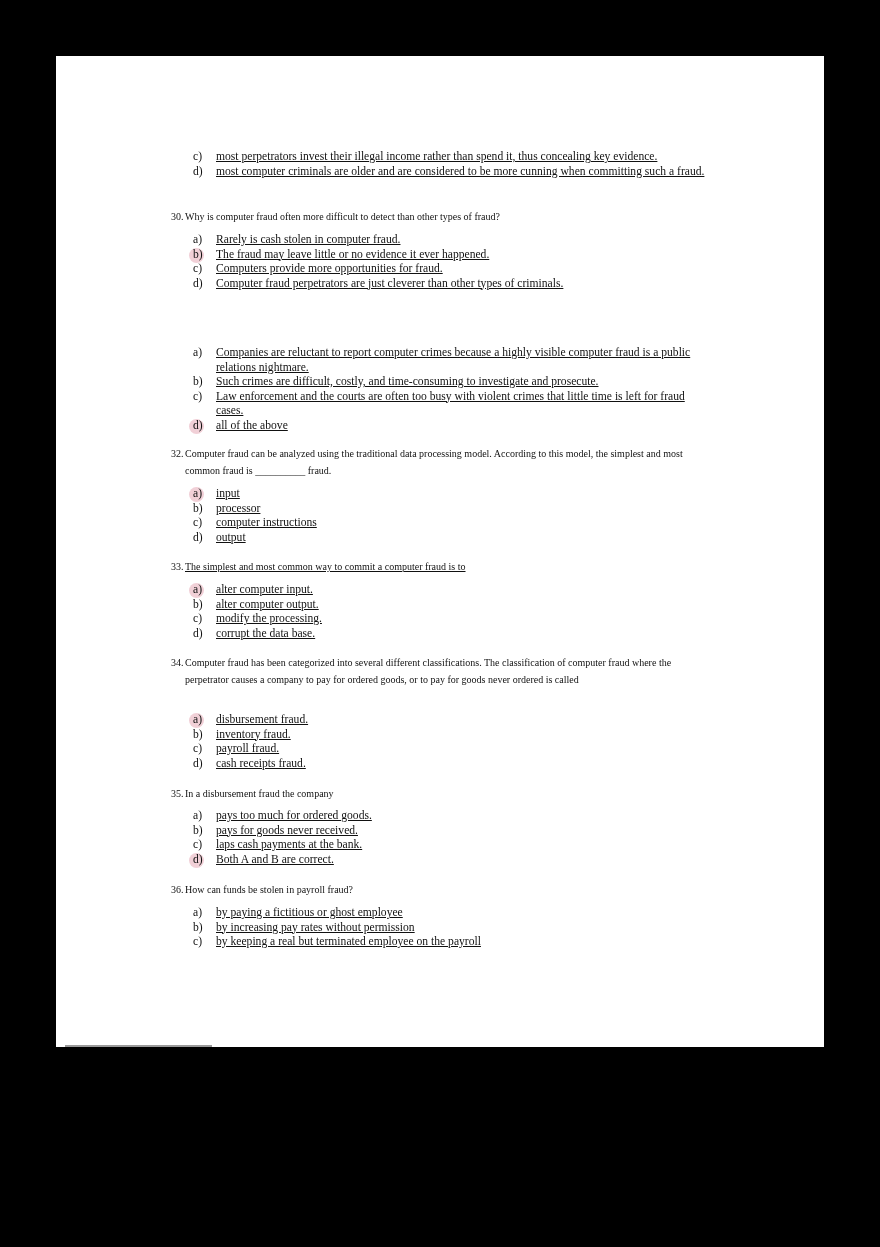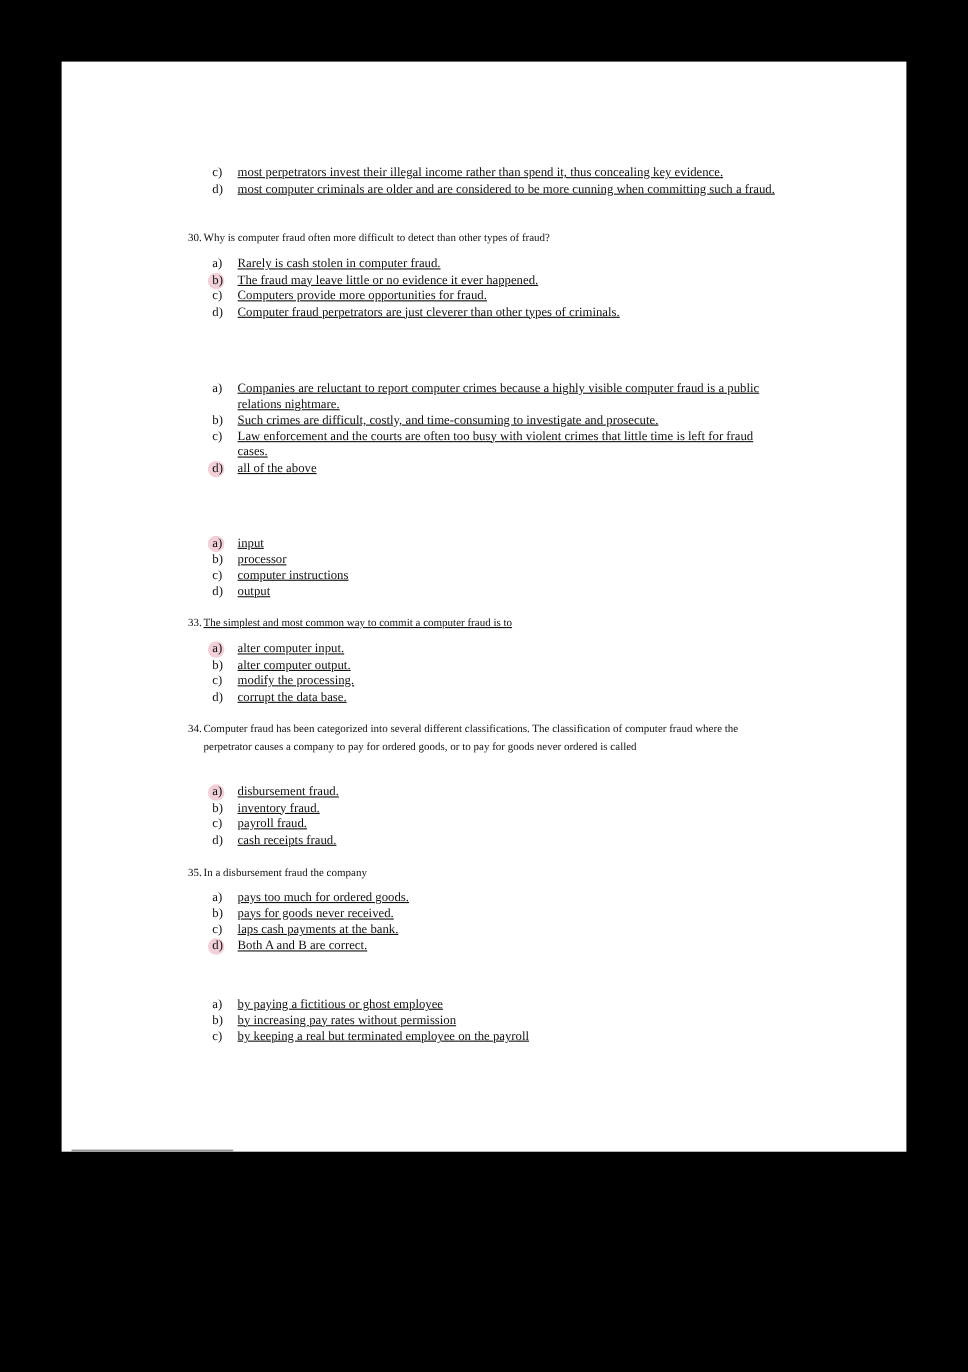--- a/index.html
+++ b/index.html
@@ -103,20 +103,24 @@
     <div class="opt">
         <span class="letter"><span>c)</span></span>
         <span class="otext">Law enforcement and the courts are often too busy with violent crimes that little time is left for fraud cases.</span>
       </div>
     <div class="opt">
         <span class="letter hl"><span>d)</span></span>
         <span class="otext">all of the above</span>
       </div>
   </div>
 
+  <div class="q" style="top:389px;">
+    <span class="num">32.</span>
+    <span class="qtext">Computer fraud can be analyzed using the traditional data processing model. According to this model, the simplest and most common fraud is __________ fraud.</span>
+  </div>
   <div class="opts" style="top:431px;">
     <div class="opt">
         <span class="letter hl"><span>a)</span></span>
         <span class="otext">input</span>
       </div>
     <div class="opt">
         <span class="letter"><span>b)</span></span>
         <span class="otext">processor</span>
       </div>
     <div class="opt">
@@ -191,20 +195,24 @@
     <div class="opt">
         <span class="letter"><span>c)</span></span>
         <span class="otext">laps cash payments at the bank.</span>
       </div>
     <div class="opt">
         <span class="letter hl"><span>d)</span></span>
         <span class="otext">Both A and B are correct.</span>
       </div>
   </div>
 
+  <div class="q" style="top:825px;">
+    <span class="num">36.</span>
+    <span class="qtext">How can funds be stolen in payroll fraud?</span>
+  </div>
   <div class="opts" style="top:850px;">
     <div class="opt">
         <span class="letter"><span>a)</span></span>
         <span class="otext">by paying a fictitious or ghost employee</span>
       </div>
     <div class="opt">
         <span class="letter"><span>b)</span></span>
         <span class="otext">by increasing pay rates without permission</span>
       </div>
     <div class="opt">

